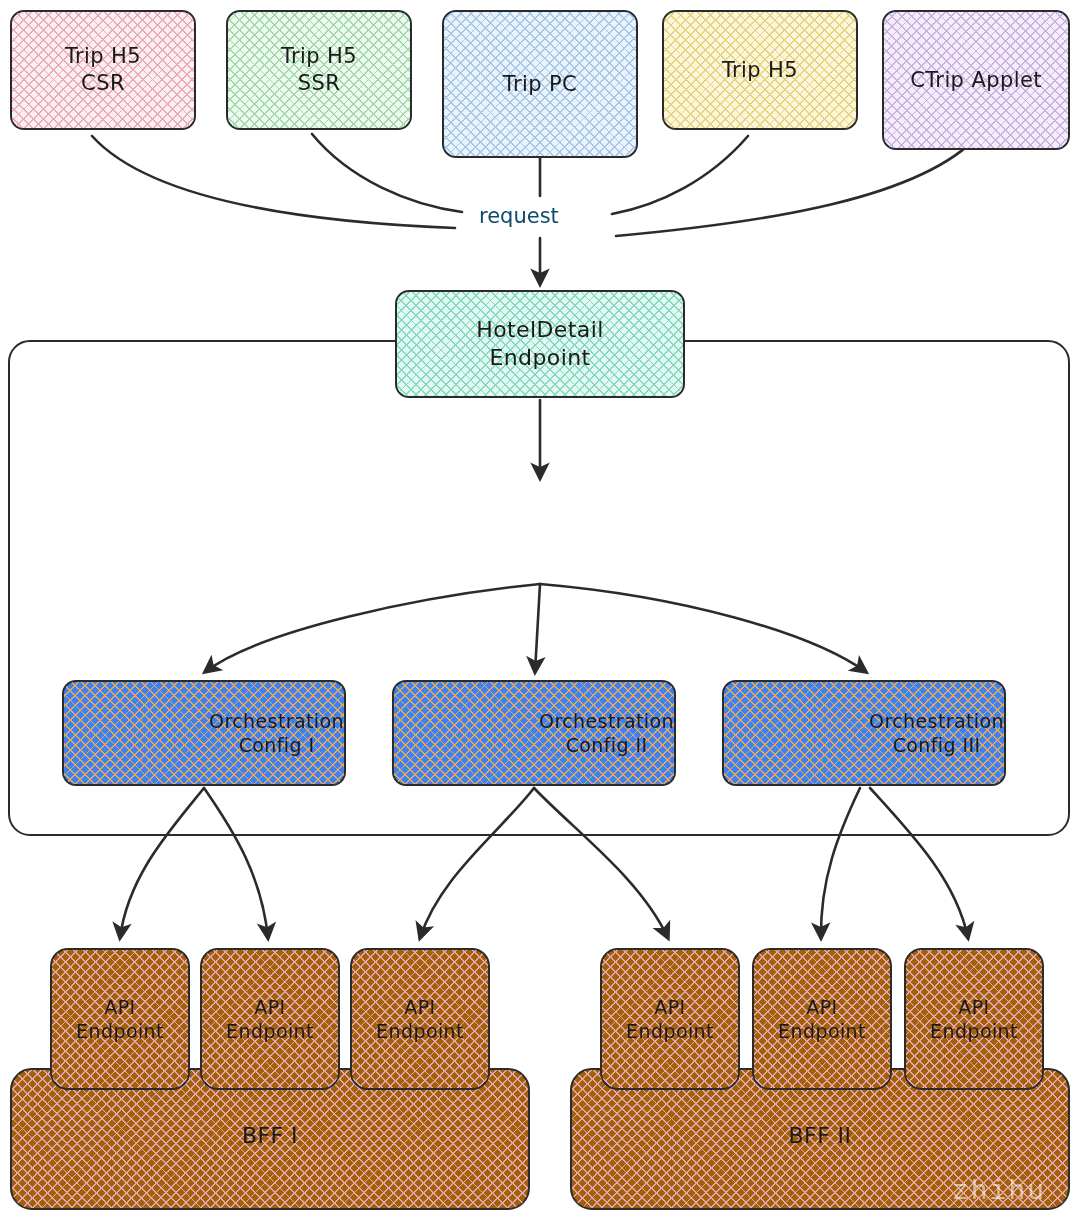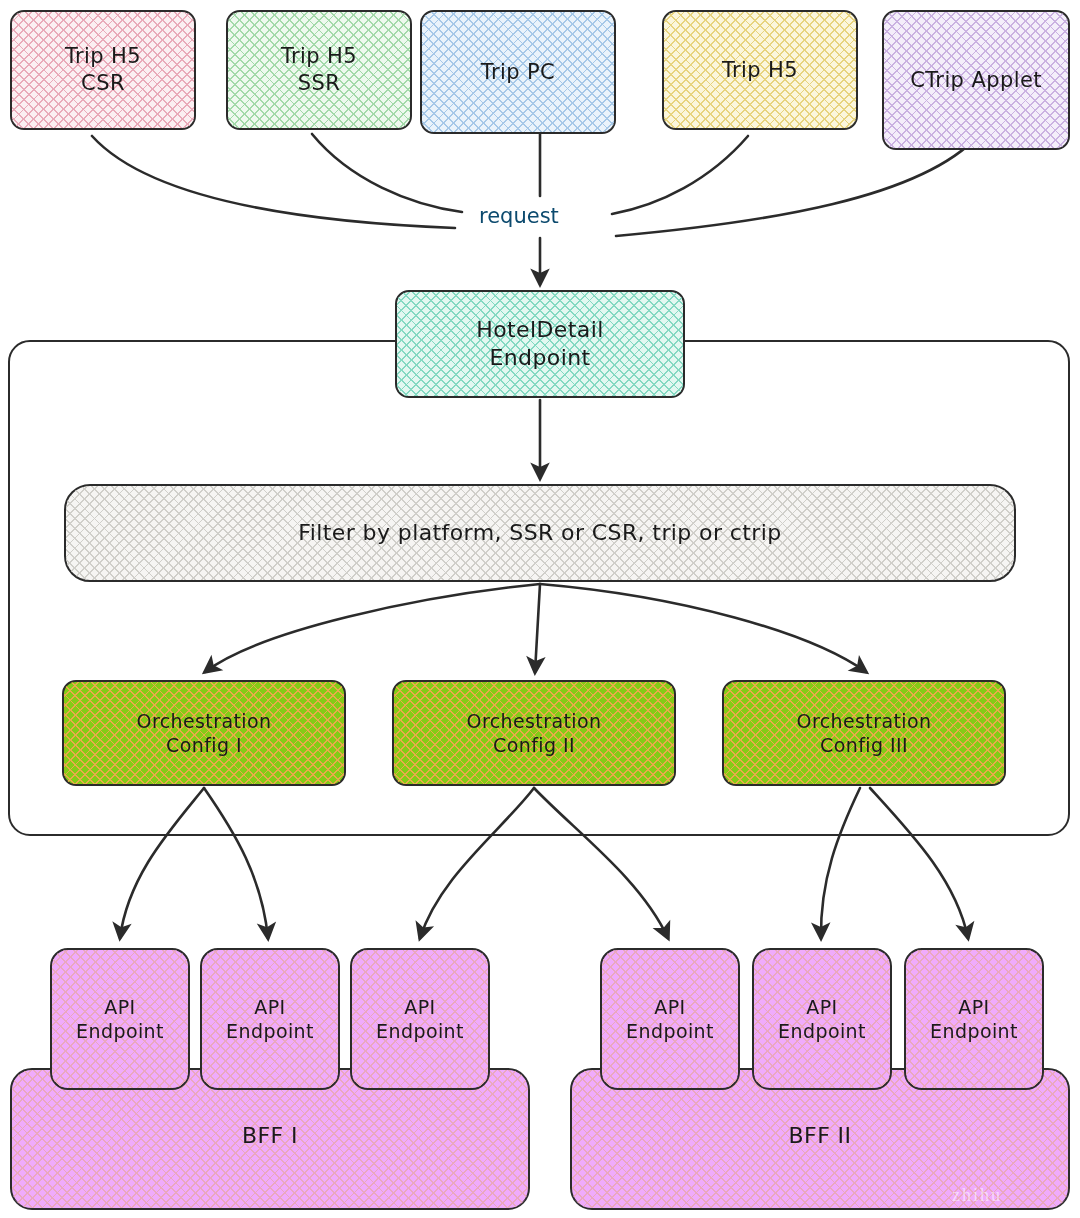--- a/index.html
+++ b/index.html
@@ -54,22 +54,22 @@
   }
 
   
   .c-pink    { --hatch: #e9a7b6; background: #fbeff2; }
   .c-green   { --hatch: #9ed8a6; background: #eef9ef; }
   .c-blue    { --hatch: #a3c6e8; background: #eaf3fb; }
   .c-yellow  { --hatch: #e6d27a; background: #fbf6dc; }
   .c-purple  { --hatch: #c8aee0; background: #f4eefa; }
   .c-teal    { --hatch: #7fd8c0; background: #e3f8f1; text-align: center; }
   .c-grey    { --hatch: #cfcdc8; background: #f6f5f3; }
-  .c-orange  { --hatch: #f0a94e; background: #84cc16; }
-  .c-rose    { --hatch: #eaa8bb; background: #f0abfc; }
+  .c-orange  { --hatch: #f0a94e; background: #3b82f6; justify-content: flex-end; }
+  .c-rose    { --hatch: #eaa8bb; background: #a16207; }
 
   .top-row   { font-size: 21px; }
   .endpoint  { font-size: 22px; }
   .filterbar { font-size: 22px; border-radius: 26px; }
   .filterbar::before { border-radius: 23px; }
   .orch      { font-size: 19px; }
   .api       { font-size: 19px; border-radius: 18px; }
   .api::before { border-radius: 15px; }
   .bff       { font-size: 22px; align-items: flex-start; border-radius: 22px; }
   .bff::before { border-radius: 19px; }
@@ -88,27 +88,26 @@
     font-family: "DejaVu Sans", sans-serif;
     font-size: 21px;
     color: #0c4a6e;
     background: #ffffff;
     padding: 1px 6px;
     z-index: 8;
     white-space: nowrap;
   }
   .watermark {
     position: absolute;
-    font-family: Liberation Serif, serif;
-    font-size: 18px;
+    font-family: Liberation Mono, monospace;
+    font-size: 28px;
     color: rgba(255,255,255,.55);
     letter-spacing: 2px;
     z-index: 12;
     pointer-events: none;
-    margin-top: 9px;
   }
 </style>
 </head>
 <body>
 
 <div id="stage">
 
   <svg id="edges" viewBox="0 0 1080 1218">
     <defs>
       <marker id="ah" viewBox="0 0 12 12" refX="9" refY="6" markerWidth="9" markerHeight="9" orient="auto-start-reverse">
@@ -143,42 +142,39 @@
   </svg>
 
   <div class="node top-row c-pink" style="left:10px;top:10px;width:186px;height:120px;">
     <span class="lbl">Trip H5
 CSR</span>
   </div>
   <div class="node top-row c-green" style="left:226px;top:10px;width:186px;height:120px;">
     <span class="lbl">Trip H5
 SSR</span>
   </div>
-  <div class="node top-row c-blue" style="left:420px;top:10px;width:196px;height:124px;">
+  <div class="node top-row c-blue" style="left:442px;top:10px;width:196px;height:148px;">
     <span class="lbl">Trip PC</span>
   </div>
   <div class="node top-row c-yellow" style="left:662px;top:10px;width:196px;height:120px;">
     <span class="lbl">Trip H5</span>
   </div>
   <div class="node top-row c-purple" style="left:882px;top:10px;width:188px;height:140px;">
     <span class="lbl">CTrip Applet</span>
   </div>
 
   <div class="edge-label" style="left:473px;top:203px;">request</div>
 
   <div class="outer-container" style="left:8px;top:340px;width:1062px;height:496px;"></div>
 
   <div class="node endpoint c-teal" style="left:395px;top:290px;width:290px;height:108px;">
     <span class="lbl">HotelDetail
 Endpoint</span>
   </div>
 
-  <div class="node filterbar c-grey" style="left:64px;top:484px;width:952px;height:98px;">
-    <span class="lbl">Filter by platform, SSR or CSR, trip or ctrip</span>
-  </div>
 
   <div class="node orch c-orange" style="left:62px;top:680px;width:284px;height:106px;">
     <span class="lbl">Orchestration
 Config I</span>
   </div>
   <div class="node orch c-orange" style="left:392px;top:680px;width:284px;height:106px;">
     <span class="lbl">Orchestration
 Config II</span>
   </div>
   <div class="node orch c-orange" style="left:722px;top:680px;width:284px;height:106px;">

